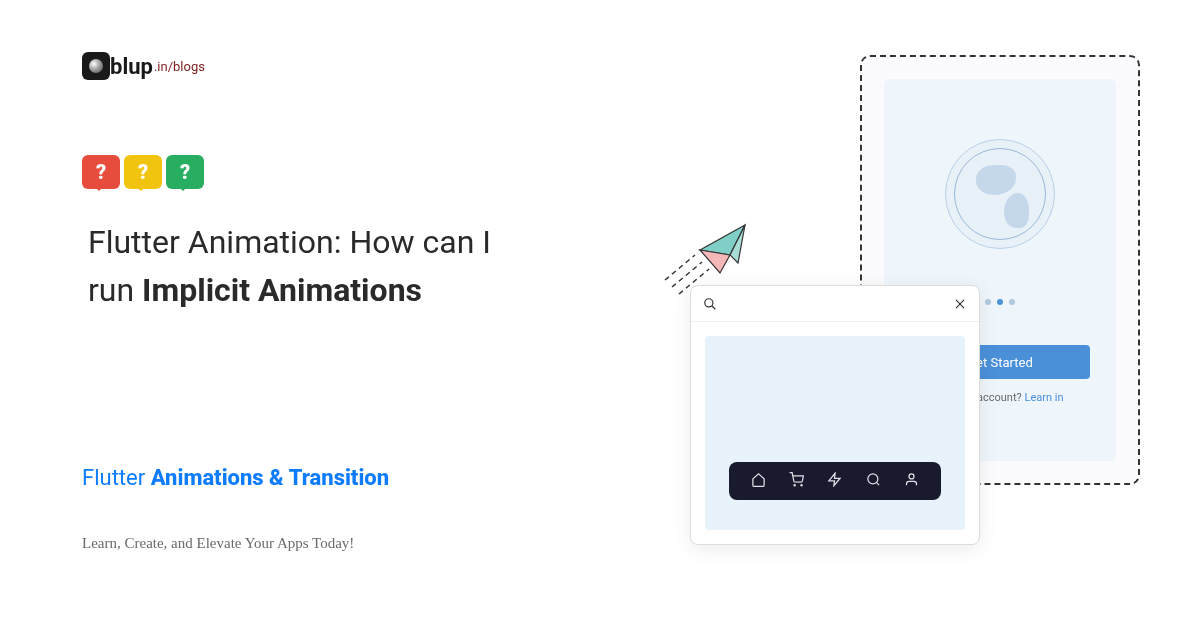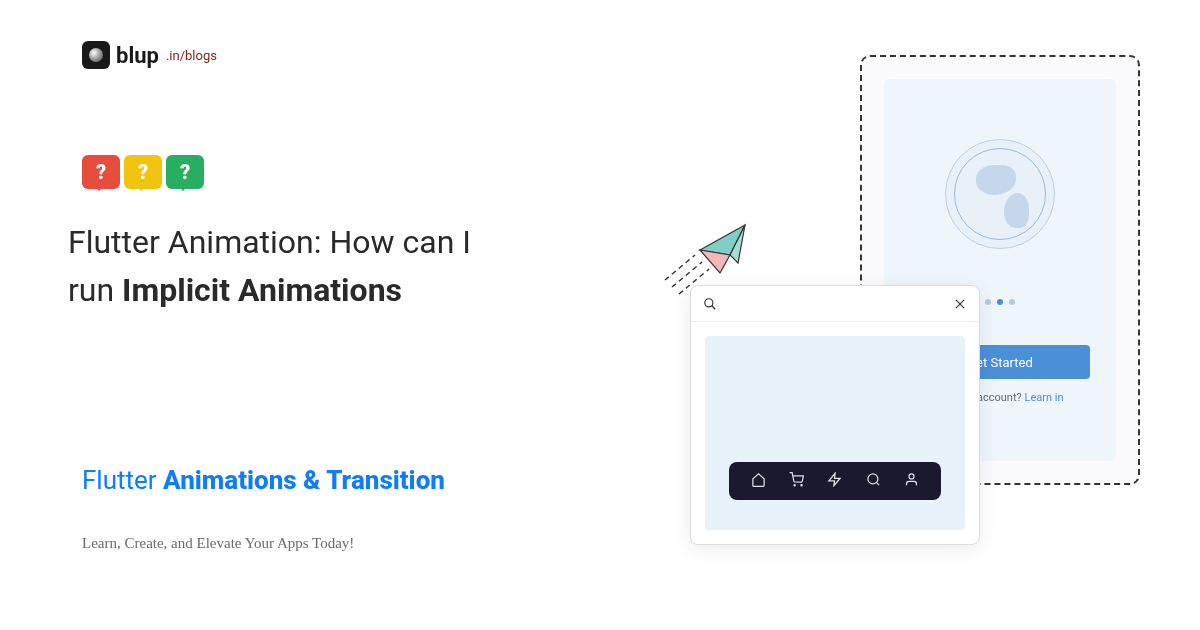--- a/index.html
+++ b/index.html
@@ -8,25 +8,24 @@
       height: 630px;
       background: #ffffff;
       font-family: -apple-system, BlinkMacSystemFont, "Segoe UI", Roboto, sans-serif;
       position: relative;
       overflow: hidden;
     }
     
     
     .logo-area {
       position: absolute;
-      top: 41px;
+      top: 52px;
       left: 82px;
       display: flex;
       align-items: center;
-      gap: 6px;
     }
     .logo-icon {
       width: 28px;
       height: 28px;
       background: #1a1a1a;
       border-radius: 6px;
       position: relative;
       display: flex;
       align-items: center;
       justify-content: center;
@@ -82,35 +81,35 @@
     .bubble-red::after { border-top-color: #e74c3c; }
     .bubble-yellow { background: #f1c40f; }
     .bubble-yellow::after { border-top-color: #f1c40f; }
     .bubble-green { background: #27ae60; }
     .bubble-green::after { border-top-color: #27ae60; }
     
     
     .title {
       position: absolute;
       top: 218px;
-      left: 68px;
+      left: 88px;
       width: 560px;
       font-size: 32px;
       font-weight: 400;
       color: #2a2a2a;
       line-height: 1.5;
     }
     .title .bold { font-weight: 700; }
     
     
     .subtitle {
       position: absolute;
       top: 465px;
       left: 82px;
-      font-size: 26px;
+      font-size: 22px;
       color: #0d7cff;
     }
     .subtitle .light { font-weight: 400; }
     .subtitle .heavy { font-weight: 800; }
     
     
     .tagline {
       position: absolute;
       top: 535px;
       left: 82px;

